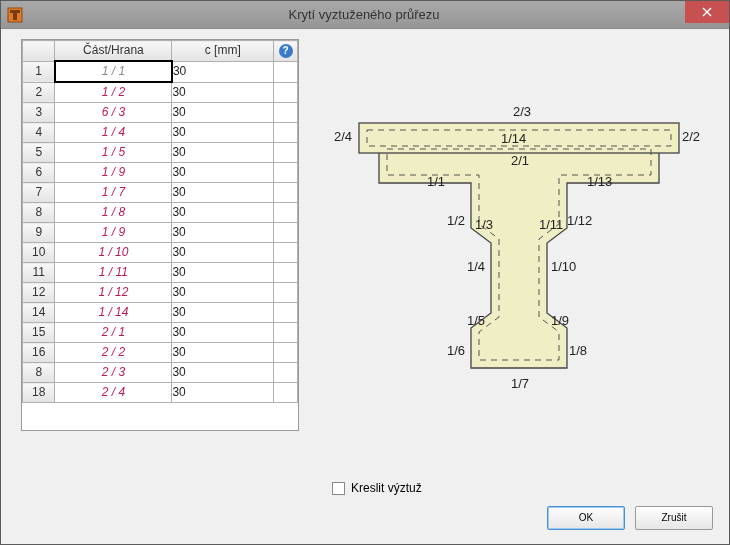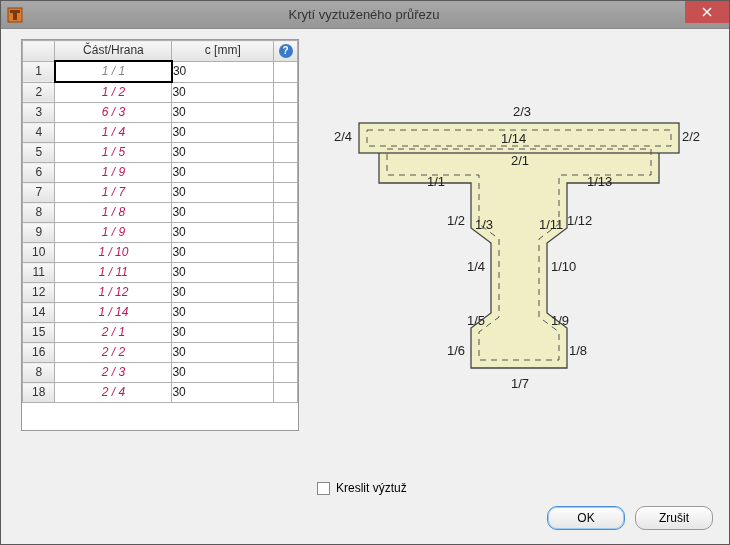--- a/index.html
+++ b/index.html
@@ -139,21 +139,21 @@
       width: 100%;
       height: 100%;
     }
     .lbl {
       font-size: 13px;
       fill: #222;
       font-family: "Segoe UI", sans-serif;
     }
     .draw-row {
       position: absolute;
-      left: 316px;
+      left: 331px;
       top: 452px;
       display: flex;
       align-items: center;
       gap: 6px;
     }
     .chk {
       width: 13px; height: 13px;
       border: 1px solid #888;
       background: #fff;
       display: inline-block;
@@ -164,23 +164,23 @@
       gap: 10px;
       padding: 8px 16px 14px 0;
     }
     .btn {
       width: 78px;
       height: 24px;
       border: 1px solid #999;
       background: linear-gradient(#fefefe,#e6e6e6);
       text-align: center;
       line-height: 22px;
-      font-size: 12px;
+      font-size: 10px;
       cursor: pointer;
-      border-radius: 10px;
+      border-radius: 2px;
     }
     .btn.primary {
       border: 1px solid #4a90d9;
       box-shadow: 0 0 0 1px #9ecaed inset;
     }
   </style>
 </head>
 <body>
 
 <div class="window">

